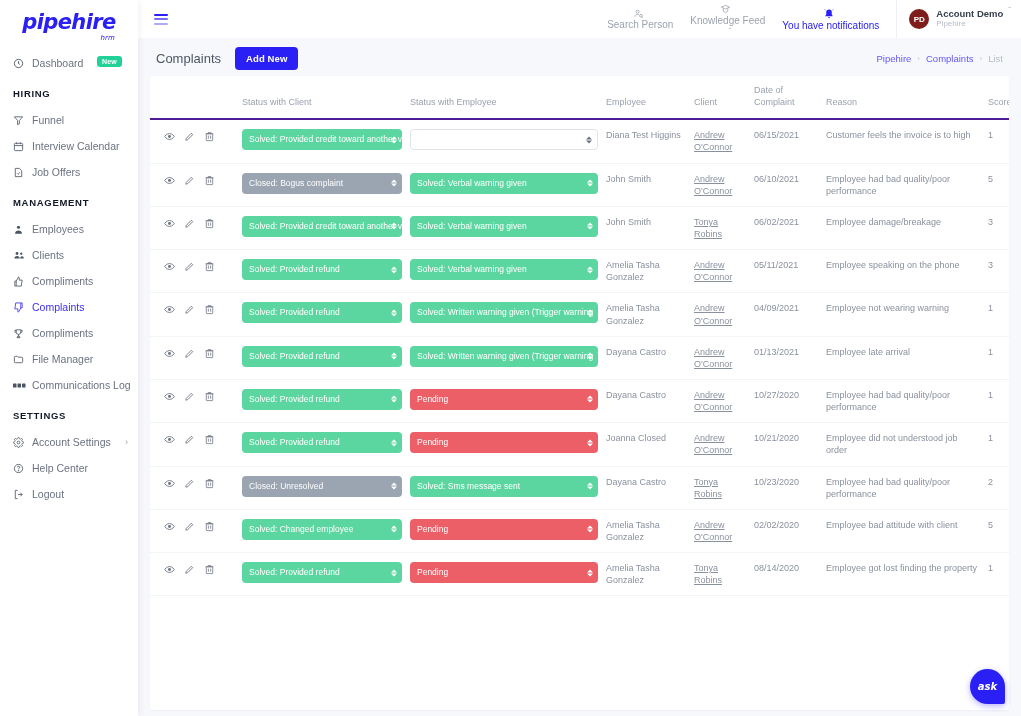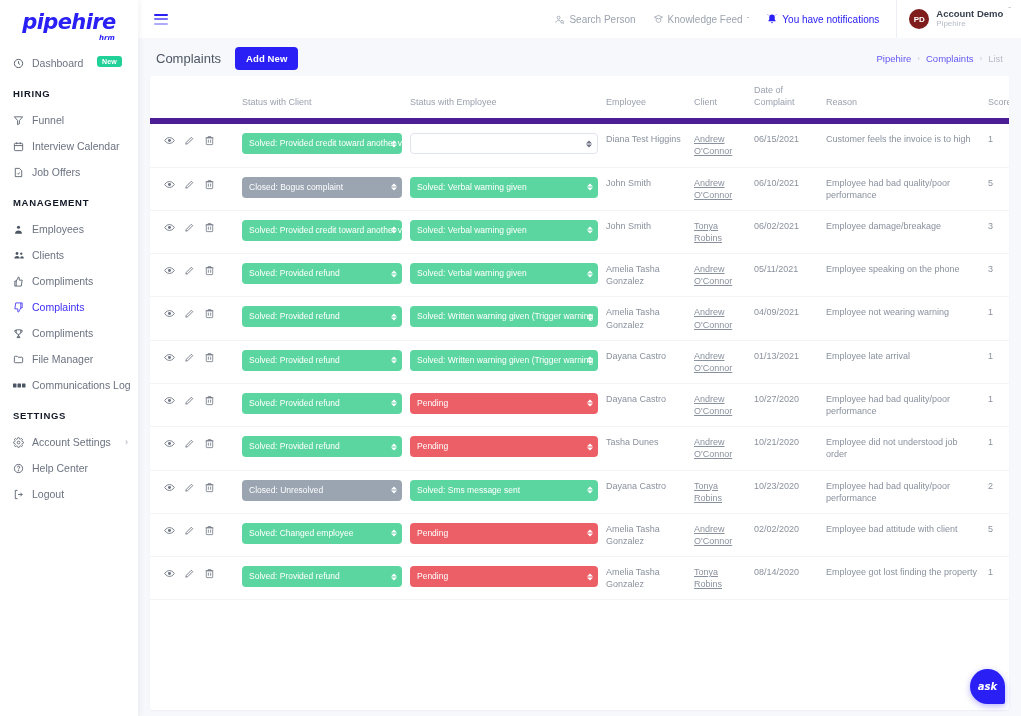--- a/index.html
+++ b/index.html
@@ -33,21 +33,21 @@
     font-size: 21px;
     color: #2a20f5;
     letter-spacing: -0.6px;
     position: relative;
     font-family: "DejaVu Sans", sans-serif;
   }
   .logo .sub {
     position: absolute;
     right: 1px; bottom: -8px;
     font-size: 7px;
-    font-weight: bold;
+    font-weight: normal;
     font-style: italic;
     letter-spacing: 0px;
     color: #2a20f5;
   }
   .nav { padding-top: 10px; }
   .nav-item {
     display: flex; align-items: center;
     height: 26px;
     padding: 0 10px 0 13px;
     font-size: 10.5px;
@@ -101,21 +101,21 @@
   }
   .hamburger span:nth-child(2) { opacity: 0.65; }
   .hamburger span:nth-child(3) { opacity: 0.38; margin-bottom: 0; }
   .topbar-right {
     margin-left: auto;
     display: flex; align-items: center; height: 38px;
   }
   .tb-item {
     display: flex; align-items: center;
     font-size: 10px; color: #9ca3af;
-    margin-right: 17px; cursor: pointer; white-space: nowrap;
+    margin-right: 17px; cursor: pointer; white-space: nowrap; flex-direction: column;
   }
   .tb-item .ico { margin-right: 4px; display: flex; align-items: center; }
   .tb-item .caret { margin-left: 4px; font-size: 8px; }
   .tb-notif { color: #2a20f5; font-weight: normal; }
   .tb-notif .ico { color: #2a20f5; }
   .user-box {
     display: flex; align-items: center;
     border-left: 1px solid #eef0f6;
     height: 38px; padding: 0 10px 0 12px;
     cursor: pointer;
@@ -163,21 +163,21 @@
     border-radius: 3px;
     height: 634px;
     overflow: hidden;
     box-shadow: 0 1px 2px rgba(16,24,40,0.04);
   }
   table { width: 100%; border-collapse: collapse; table-layout: fixed; }
   thead th {
     font-size: 9px; font-weight: normal; color: #9aa1ae;
     text-align: left; vertical-align: bottom;
     padding: 8px 4px 10px 4px;
-    border-bottom: 6px solid #4c1d95;
+    border-bottom: 2px solid #4c1d95;
     line-height: 1.35;
   }
   tbody td {
     font-size: 9px; color: #8a919e;
     padding: 9px 4px;
     border-bottom: 1px solid #f3f4f8;
     vertical-align: top;
     line-height: 1.35;
   }
   tbody tr:last-child td { border-bottom: 1px solid #f3f4f8; }
@@ -790,21 +790,21 @@
                     <i class="up"></i>
                     <i class="down"></i>
                   </span></div>
               </td>
               <td class="c-se">
                 <div class="sel red"><span>Pending</span><span class="arrows">
                     <i class="up"></i>
                     <i class="down"></i>
                   </span></div>
               </td>
-              <td class="c-emp">Tasha Dunes</td>
+              <td class="c-emp">Joanna Closed</td>
               <td class="c-cli"><span class="clink">Andrew O'Connor</span></td>
               <td class="c-date">10/21/2020</td>
               <td class="c-reason">Employee did not understood job order</td>
               <td class="c-score score-cell">1</td>
             </tr>
             <tr>
               <td class="c-act">
                 <div class="actions">
                   <span>
                     <svg width="11" height="11" viewBox="0 0 24 24" fill="none" stroke="currentColor" stroke-width="1.9">

